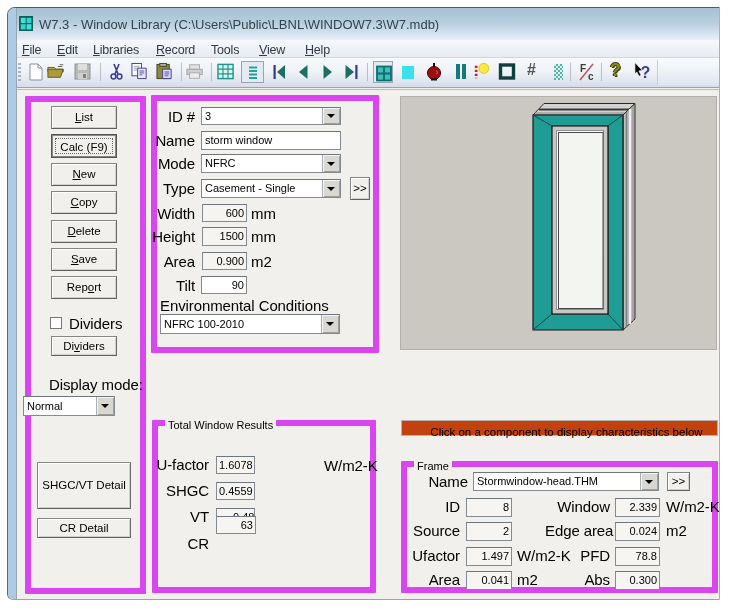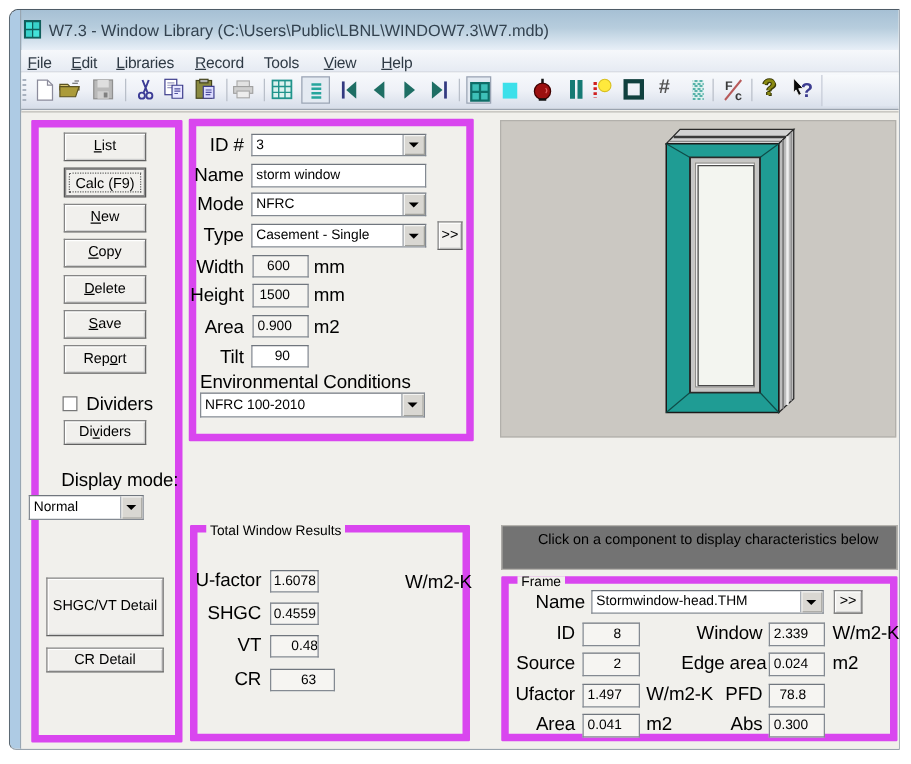--- a/index.html
+++ b/index.html
@@ -14,21 +14,21 @@
 #grip{position:absolute;left:1px;top:5px;width:3px;height:19px;background:repeating-linear-gradient(#a9b2bf 0 2px,transparent 2px 4px)}
 .tsep{position:absolute;top:5px;width:1px;height:18px;background:#b9bfc9}
 .tico{position:absolute;top:4px;width:18px;height:19px}
 .tbox{position:absolute;top:3px;height:22px;background:#e4eaf2;border:1px solid #9aa4b4}
 #client{position:absolute;left:0;right:0;top:49px;bottom:0;background:#f1f0ec;border-top:1px solid #bdbbb5}
 .grp{position:absolute;border:6px solid #d946ef;border-radius:1px}
 .gttl{position:absolute;top:-6px;left:7px;background:#f1f0ec;padding:0 3px;font-size:11px;line-height:11px;color:#000;white-space:nowrap}
 .lbl{position:absolute;font-size:15px;line-height:12px;letter-spacing:-0.1px;color:#000;white-space:nowrap}
 .lblr{text-align:right}
 .fld{position:absolute;background:#fff;border:1px solid #848a92;border-top-color:#70767e;font-size:11px;line-height:15px;padding:0 3px;color:#000;white-space:nowrap;overflow:hidden}
-.num{text-align:right;padding-right:14px}
+.num{text-align:right;padding-right:2px}
 .arw{position:absolute;right:0;top:0;bottom:0;width:18px;background:#d9d7d2;border-left:1px solid #a8aeb6;box-shadow:inset 1px 1px 0 #f4f4f2,inset -1px -1px 0 #a0a09a}
 .arw:after{content:"";position:absolute;left:50%;margin-left:-4.5px;top:50%;margin-top:-2px;border:4.5px solid transparent;border-top:4.5px solid #000;border-bottom:none}
 .btn{position:absolute;background:#f1f0ed;border:1px solid #858585;border-bottom-color:#606060;border-right-color:#6b6b6b;box-shadow:inset 1px 1px 0 #fff,inset -1px -1px 0 #cfcfcf;font-size:11.5px;color:#000;text-align:center}
 u{text-decoration:underline}
 .dis{background:#f5f4f1}
 </style></head><body>
 <div id="win">
  <div id="title">
   <svg id="ticon" viewBox="0 0 14 15">
         <rect x="0" y="0" width="14" height="15" fill="#115f5c"></rect>
@@ -206,21 +206,21 @@
           <span class="gttl">Total Window Results</span>
         </div>
    <span class="lbl lblr" style="left:127px;top:369px;width:65px">U-factor</span>
    <div class="fld" style="left:199px;top:366px;width:39px;height:18px;line-height:16px;padding:0 2px;background:#f6f5f2">1.6078</div>
    <span class="lbl" style="left:307px;top:370px">W/m2-K</span>
    <span class="lbl lblr" style="left:127px;top:395px;width:65px">SHGC</span>
    <div class="fld" style="left:199px;top:392px;width:39px;height:18px;line-height:16px;padding:0 2px;background:#f6f5f2">0.4559</div>
    <span class="lbl lblr" style="left:127px;top:421px;width:65px">VT</span>
    <div class="fld" style="left:199px;top:418px;width:39px;height:18px;line-height:16px;padding:0 16px;background:#f6f5f2">0.4892</div>
    <span class="lbl lblr" style="left:127px;top:448px;width:65px">CR</span>
-   <div class="fld num" style="left:199px;top:445px;width:52px;height:18px;line-height:16px;background:#f6f5f2">63</div>
+   <div class="fld num" style="left:199px;top:426px;width:40px;height:18px;line-height:16px;background:#f6f5f2">63</div>
 
    <div style="position:absolute;left:383px;top:6px;width:317px;height:254px;background:#cbc8c2;border:1px solid #b2b0ab">
     <svg width="332" height="252" viewBox="0 0 332 252" style="position:absolute;left:0;top:0">
       <polygon points="132,18 143,6.5 234,6.5 222,18" fill="#d2d2d2" stroke="#2a2a2a" stroke-width="1"></polygon>
       <line x1="138" y1="12.5" x2="228" y2="12.5" stroke="#3a3a3a" stroke-width="2"></line>
       <line x1="134" y1="16" x2="224" y2="16" stroke="#8a8a8a" stroke-width="1"></line>
       <polygon points="222,18 234,6.5 234,222 222,233" fill="#bdbdbd" stroke="#2a2a2a" stroke-width="1"></polygon>
       <line x1="225.5" y1="15" x2="225.5" y2="230" stroke="#7d7d7d" stroke-width="1.5"></line>
       <line x1="229" y1="12" x2="229" y2="227" stroke="#efefef" stroke-width="2"></line>
       <line x1="232" y1="9" x2="232" y2="224" stroke="#8a8a8a" stroke-width="1"></line>
@@ -230,21 +230,21 @@
       <line x1="132" y1="233" x2="151" y2="217" stroke="#0f4c48" stroke-width="1"></line>
       <line x1="222" y1="233" x2="207" y2="217" stroke="#0f4c48" stroke-width="1"></line>
       <rect x="151" y="29" width="56" height="188" fill="none" stroke="#2a2a2a" stroke-width="1.2"></rect>
       <rect x="153" y="31" width="52" height="184" fill="none" stroke="#c6c6c6" stroke-width="2.4"></rect>
       <rect x="155.5" y="33.5" width="47" height="179" fill="none" stroke="#8f8f8f" stroke-width="1"></rect>
       <rect x="156.5" y="34.5" width="45" height="177" fill="none" stroke="#ffffff" stroke-width="1"></rect>
       <rect x="157.5" y="35.5" width="44.5" height="176" fill="#f3f5f0" stroke="#4a4a4a" stroke-width="1"></rect>
     </svg>
    </div>
 
-   <div style="position:absolute;left:384px;top:330px;width:317px;height:36px;border:1px solid #b5b3ae;background:#737373;font-size:11.5px;text-align:center;text-indent:14px;line-height:22px;color:#000">Click on a component to display characteristics below</div>
+   <div style="position:absolute;left:384px;top:330px;width:317px;height:16px;border:1px solid #b5b3ae;background:#c2410c;font-size:11.5px;text-align:center;text-indent:14px;line-height:22px;color:#000">Click on a component to display characteristics below</div>
 
    <div class="grp" style="left:384px;top:371px;width:317px;height:132px">
           <span class="gttl">Frame</span>
         </div>
    <span class="lbl lblr" style="left:396px;top:386px;width:55px">Name</span>
    <div class="fld" style="left:456px;top:382px;width:186px;height:19px;line-height:17px">Stormwindow-head.THM<span class="arw"></span></div>
    <div class="btn" style="left:650px;top:382px;width:23px;height:19px;line-height:17px">&gt;&gt;</div>
    <span class="lbl lblr" style="left:376px;top:411px;width:67px">ID</span>
    <div class="fld num" style="left:449px;top:408px;width:46px;height:19px;line-height:17px;background:#f6f5f2">8</div>
    <span class="lbl lblr" style="left:528px;top:411px;width:65px">Window</span>

